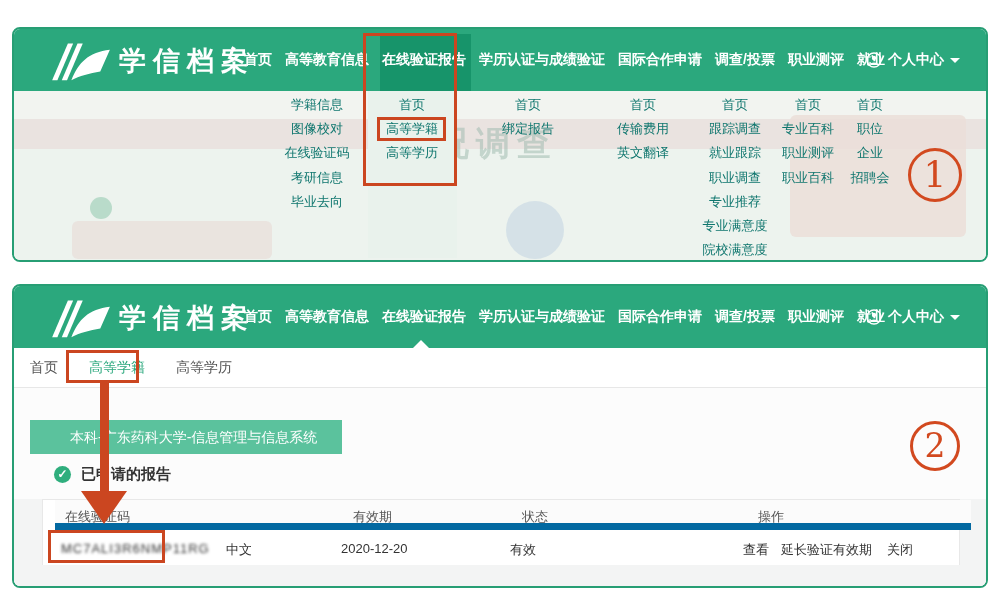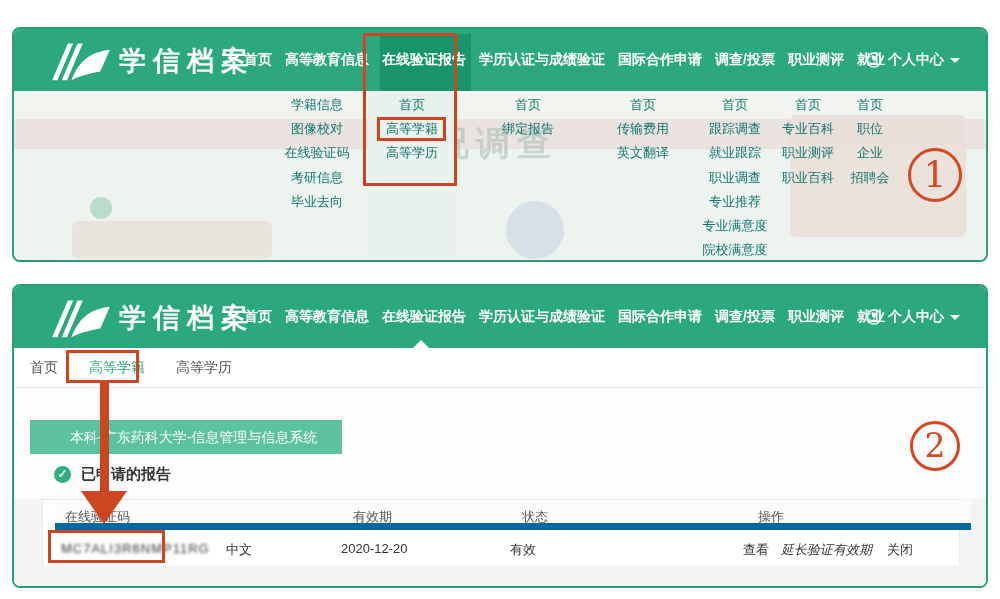--- a/index.html
+++ b/index.html
@@ -204,21 +204,21 @@
           <span class="cell" style="left:298px;">有效期</span>
           <span class="cell" style="left:467px;">状态</span>
           <span class="cell" style="left:703px;">操作</span>
         </div>
         <div class="trow">
           <span class="cell code-link" style="left:18px;">MC7ALI3R6NMP11RG</span>
           <span class="cell" style="left:183px;">中文</span>
           <span class="cell" style="left:298px;">2020-12-20</span>
           <span class="cell" style="left:467px;">有效</span>
           <span class="cell tlink" style="left:700px;">查看</span>
-          <span class="cell tlink" style="left:738px;font-style:italic;">延长验证有效期</span>
+          <span class="cell tlink" style="left:738px;">延长验证有效期</span>
           <span class="cell tlink" style="left:844px;">关闭</span>
         </div>
       </div>
     </div>
   </section>
 
   <div class="redbox" style="left:363px;top:33px;width:94px;height:153px;"></div>
   <div class="redbox" style="left:377px;top:117px;width:69px;height:24px;"></div>
   <div class="redbox" style="left:66px;top:350px;width:73px;height:33px;"></div>
   <div class="redbox" style="left:48px;top:530px;width:117px;height:33px;"></div>

